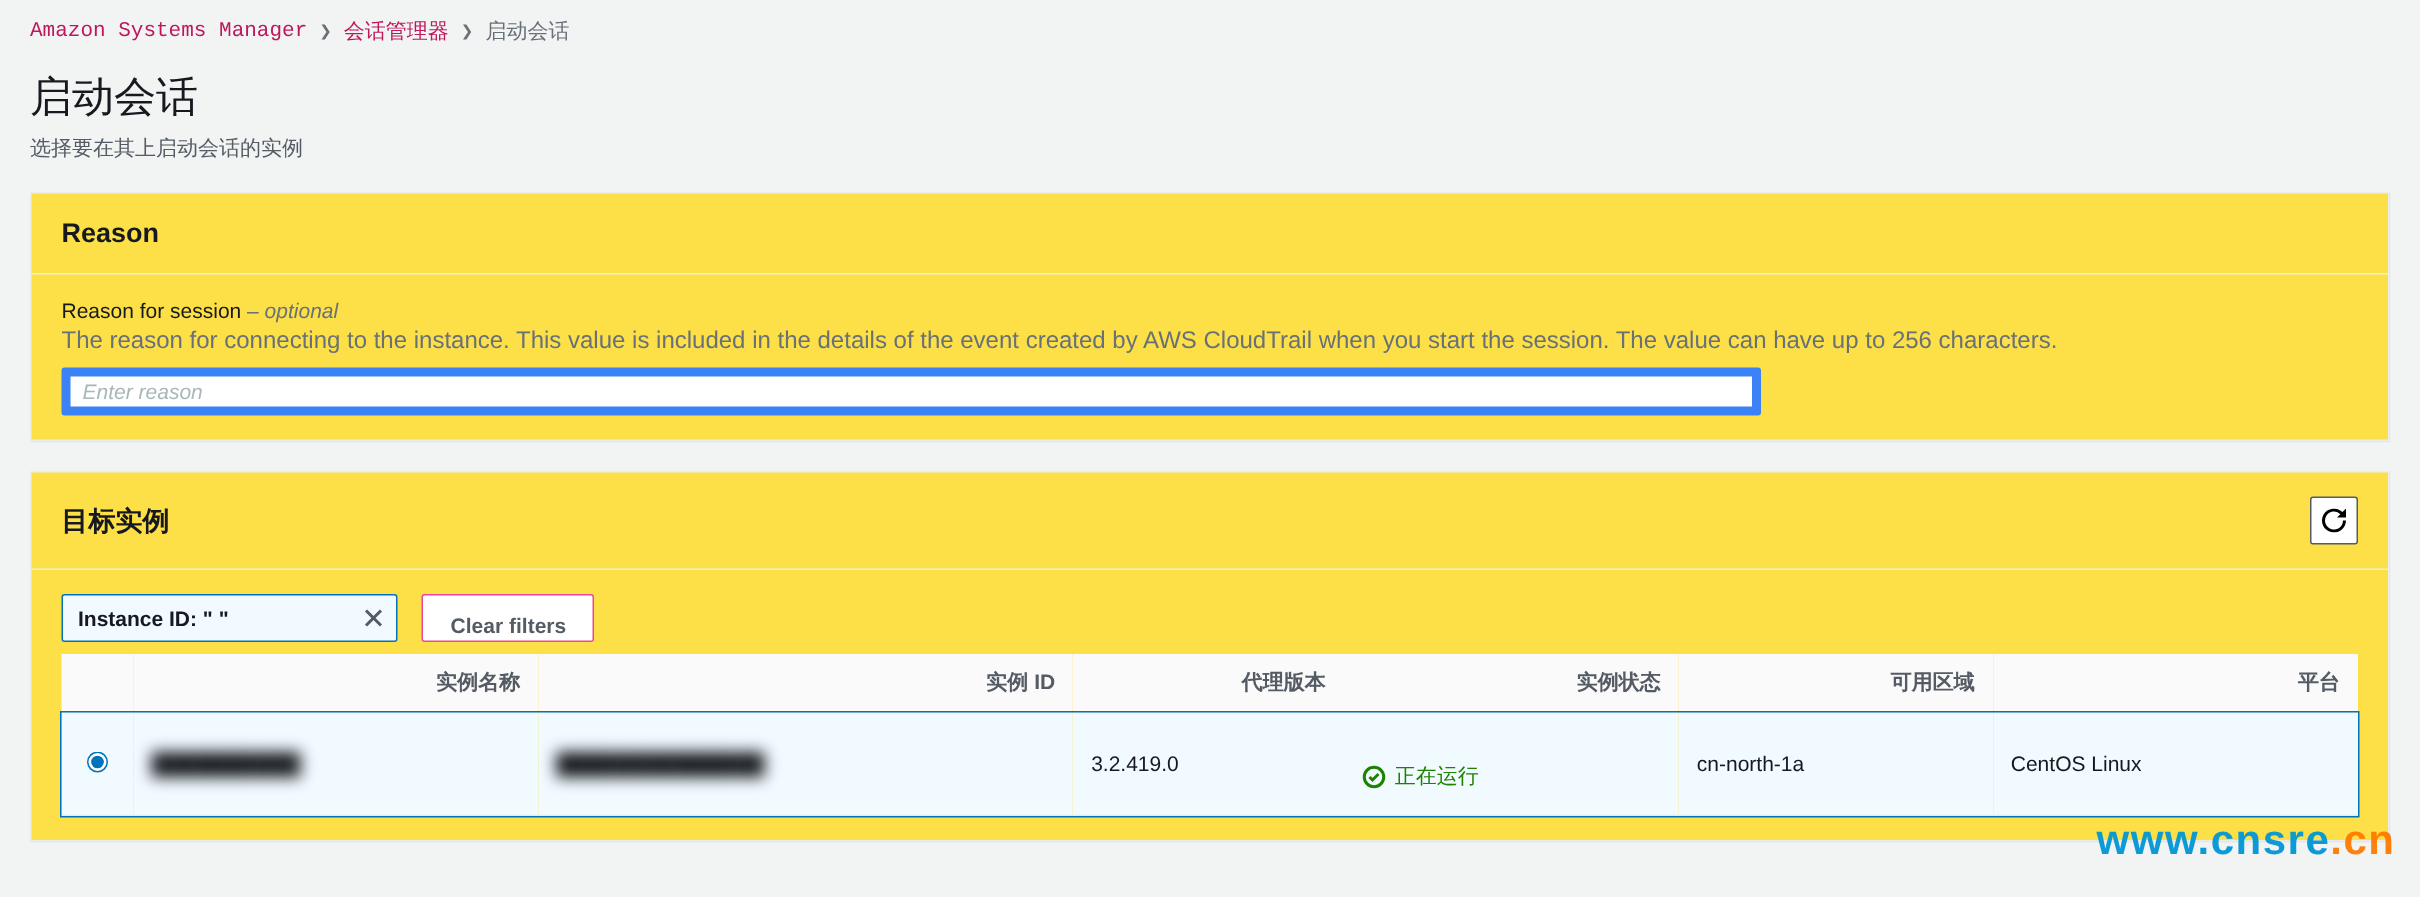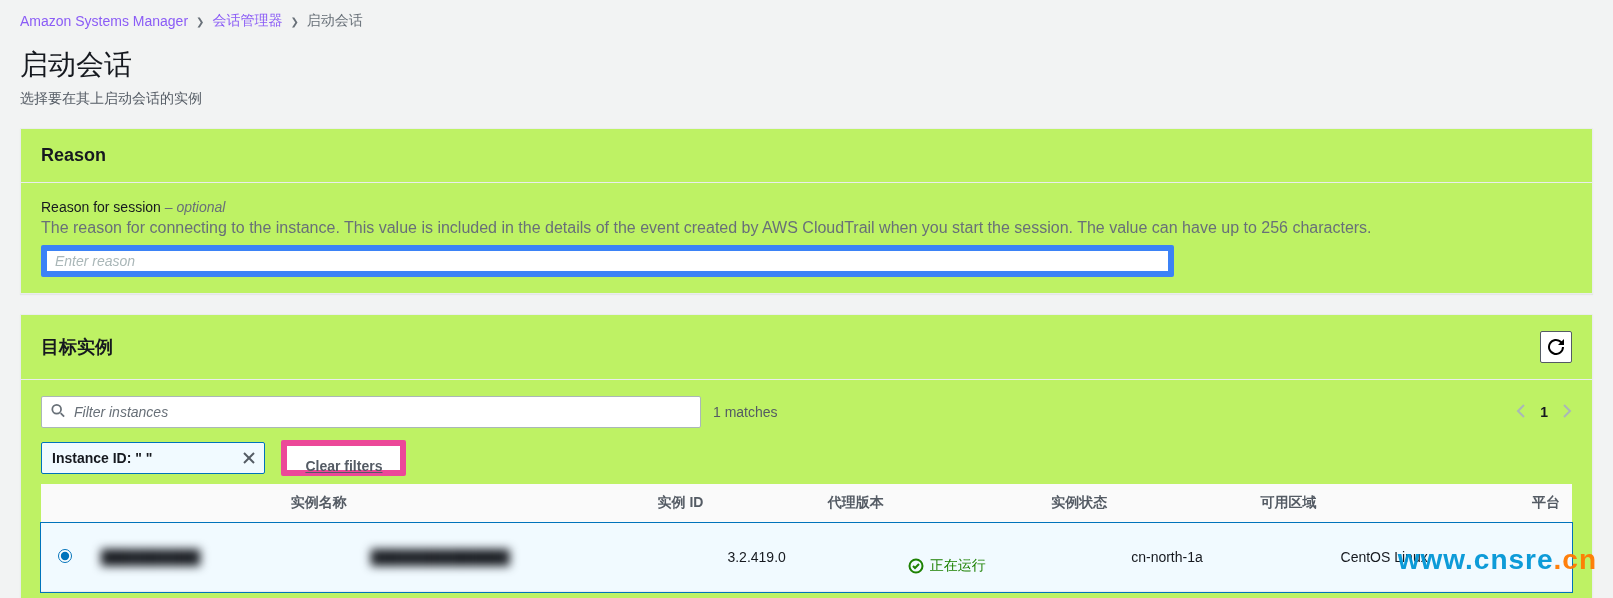--- a/index.html
+++ b/index.html
@@ -1,24 +1,24 @@
 <!DOCTYPE html>
 <html><head>
   <meta charset="utf-8">
   <style>
     * { box-sizing: border-box; margin: 0; padding: 0; }
     body { font-family: "Amazon Ember", "Helvetica Neue", Arial, sans-serif; background: #f2f3f3; color: #16191f; font-size: 14px; }
     .page { padding: 12px 20px; }
     .breadcrumb { display: flex; align-items: center; gap: 8px; font-size: 14px; color: #545b64; margin-bottom: 16px; }
-    .breadcrumb a { color: #8b5cf6; text-decoration: none; }
+    .breadcrumb a { color: #be185d; text-decoration: none; font-family: Liberation Mono, monospace; }
     .breadcrumb .sep { color: #687078; font-size: 10px; }
     .breadcrumb .current { color: #687078; }
     .page-title { font-size: 28px; font-weight: 400; color: #16191f; margin-bottom: 6px; }
     .page-subtitle { font-size: 14px; color: #545b64; margin-bottom: 20px; }
-    .panel { background: #bef264; border: 1px solid #eaeded; box-shadow: 0 1px 1px 0 rgba(0,0,0,0.05); margin-bottom: 20px; }
+    .panel { background: #fde047; border: 1px solid #eaeded; box-shadow: 0 1px 1px 0 rgba(0,0,0,0.05); margin-bottom: 20px; }
     .panel-header { padding: 16px 20px; border-bottom: 1px solid #eaeded; font-size: 18px; font-weight: 700; color: #16191f; display: flex; justify-content: space-between; align-items: center; }
     .panel-body { padding: 16px 20px; }
     .field-label { font-size: 14px; color: #16191f; margin-bottom: 4px; }
     .field-label .optional { font-style: italic; color: #687078; font-weight: 400; }
     .field-desc { font-size: 16px; color: #687078; margin-bottom: 8px; }
     .text-input { width: 74%; height: 32px; padding: 4px 8px; border: 6px solid #3b82f6; border-radius: 2px; font-size: 14px; }
     .text-input::placeholder { color: #aab7b8; font-style: italic; }
     .toolbar-row { display: flex; align-items: center; gap: 12px; margin-bottom: 12px; }
     .filter-wrap { position: relative; flex: 0 0 660px; }
     .filter-wrap .search-icon { position: absolute; left: 10px; top: 50%; transform: translateY(-50%); color: #687078; }
@@ -27,21 +27,21 @@
     .matches { color: #545b64; font-size: 14px; }
     .spacer { flex: 1; }
     .pager { display: flex; align-items: center; gap: 12px; color: #545b64; }
     .pager .num { font-weight: 700; color: #16191f; }
     .pager svg { cursor: pointer; }
     .pager .disabled svg { color: #aab7b8; cursor: default; }
     .refresh-btn { width: 32px; height: 32px; border: 1px solid #545b64; border-radius: 2px; background: #fff; display: flex; align-items: center; justify-content: center; cursor: pointer; }
     .tag-row { display: flex; align-items: center; gap: 16px; margin-bottom: 4px; }
     .filter-tag { display: inline-flex; align-items: center; border: 1px solid #0073bb; border-radius: 2px; height: 32px; padding: 0 8px 0 10px; background: #f1faff; color: #16191f; font-size: 14px; gap: 90px; }
     .filter-tag .close-x { cursor: pointer; color: #545b64; display: flex; }
-    .clear-btn { height: 32px; padding: 12px 18px; border: 6px solid #ec4899; border-radius: 2px; background: #fff; color: #545b64; font-size: 14px; cursor: pointer; font-weight: 700; text-decoration: underline; }
+    .clear-btn { height: 32px; padding: 12px 18px; border: 1px solid #ec4899; border-radius: 2px; background: #fff; color: #545b64; font-size: 14px; cursor: pointer; font-weight: 700; }
     .table { width: 100%; border-collapse: collapse; margin-top: 8px; }
     .table th { text-align: right; font-weight: 700; font-size: 14px; color: #545b64; padding: 10px 12px; border-bottom: 1px solid #eaeded; background: #fafafa; }
     .table th:first-child { width: 48px; text-align: center; }
     .table td { padding: 14px 12px; font-size: 14px; color: #16191f; border-bottom: 1px solid #eaeded; }
     .table td:first-child { text-align: center; }
     .table tr.selected { background: #f1faff; outline: 1px solid #0073bb; }
     .radio { width: 14px; height: 14px; accent-color: #0073bb; }
     .status { display: inline-flex; align-items: center; gap: 6px; color: #1d8102; margin-top: 20px; }
     .status svg { color: #1d8102; }
     .blur { filter: blur(5px); user-select: none; }
@@ -77,46 +77,20 @@
   <div class="panel">
     <div class="panel-header">
       <span>目标实例</span>
       <button class="refresh-btn">
         <svg width="16" height="16" viewBox="0 0 16 16" fill="none" stroke="currentColor" stroke-width="2">
             <path d="M13.65 2.35A8 8 0 1 0 16 8h-2a6 6 0 1 1-1.76-4.24L10 6h6V0z" fill="currentColor" stroke="none"></path>
           </svg>
       </button>
     </div>
     <div class="panel-body">
-      <div class="toolbar-row">
-        <div class="filter-wrap">
-          <span class="search-icon">
-            <svg width="14" height="14" viewBox="0 0 16 16" fill="none" stroke="currentColor" stroke-width="2">
-                <circle cx="6.5" cy="6.5" r="5"></circle>
-                <line x1="11" y1="11" x2="15" y2="15"></line>
-              </svg>
-          </span>
-          <input type="text" class="filter-input" placeholder="Filter instances" style="">
-        </div>
-        <span class="matches">1 matches</span>
-        <span class="spacer"></span>
-        <div class="pager">
-          <span class="disabled">
-            <svg width="12" height="16" viewBox="0 0 12 16" fill="none" stroke="currentColor" stroke-width="2">
-                <polyline points="8,2 2,8 8,14"></polyline>
-              </svg>
-          </span>
-          <span class="num">1</span>
-          <span class="disabled">
-            <svg width="12" height="16" viewBox="0 0 12 16" fill="none" stroke="currentColor" stroke-width="2">
-                <polyline points="4,2 10,8 4,14"></polyline>
-              </svg>
-          </span>
-        </div>
-      </div>
 
       <div class="tag-row">
         <span class="filter-tag">
           <span><b>Instance ID: "                    "</b></span>
           <span class="close-x">
             <svg width="14" height="14" viewBox="0 0 14 14" stroke="currentColor" stroke-width="2">
                 <line x1="2" y1="2" x2="12" y2="12"></line>
                 <line x1="12" y1="2" x2="2" y2="12"></line>
               </svg>
           </span>

